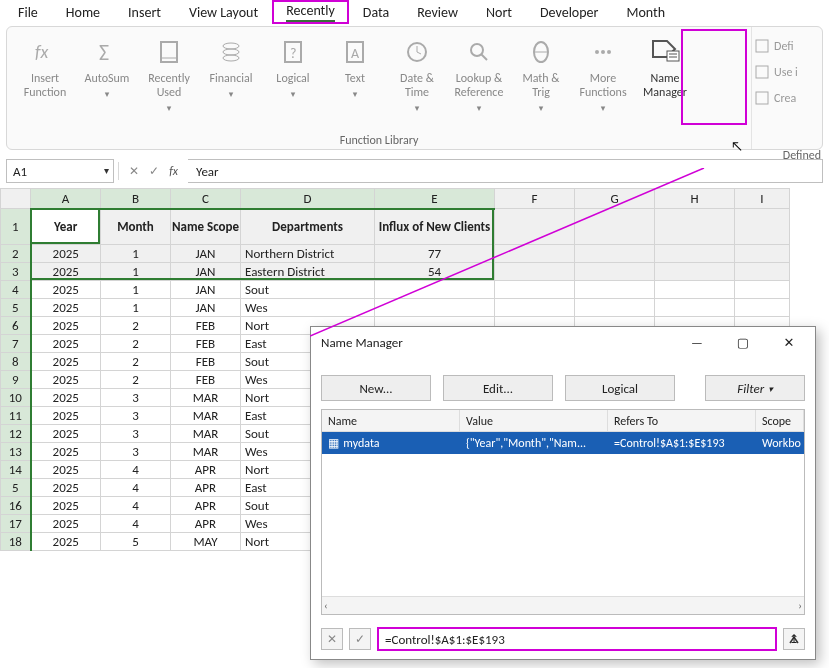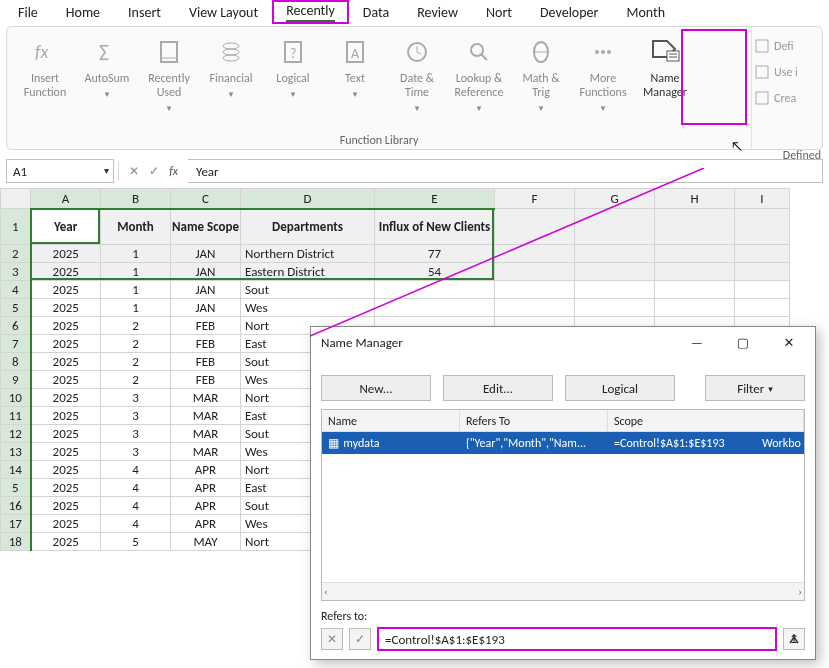--- a/index.html
+++ b/index.html
@@ -143,21 +143,21 @@
     height:30px; padding:0 4px 0 10px; font-size:13px;
   }
   .dlg-ctrl { display:flex; gap:2px;}
   .dlg-ctrl-btn { width:44px; height:26px; display:flex; align-items:center; justify-content:center; font-size:13px;}
   .dlg-body { padding: 6px 10px 8px 10px; flex:1; display:flex; flex-direction:column;}
   .dlg-btn-row { display:flex; gap:12px; margin-bottom:8px;}
   .dlg-btn {
     width:110px; height:26px; background:#eee; border:1px solid #bbb;
     display:flex; align-items:center; justify-content:center; font-size:13px;margin-top:12px;
   }
-  .dlg-btn.last { margin-left:auto; width:100px;}
+  .dlg-btn.last { margin-left:auto; width:100px;font-style:italic;}
   .nm-list {
     border:1px solid #bbb; flex:1; position:relative; overflow:hidden;
     display:flex; flex-direction:column;
     min-height:160px;
   }
   .nm-head, .nm-row { display:flex; font-size:12px; height:22px; align-items:center;}
   .nm-head { background:#f4f4f4; border-bottom:1px solid #ddd;}
   .nm-head > div { border-right:1px solid #ddd; padding:0 6px; height:100%; display:flex; align-items:center;}
   .nm-row { background:#1a5fb4; color:#fff;}
   .nm-row > div { padding:0 6px; overflow:hidden; white-space:nowrap;}
@@ -642,39 +642,39 @@
           <span>Logical</span>
         </div>
       <div class="dlg-btn last">
           <span>Filter</span>
           <span style="font-size:9px;margin-left:4px;">▾</span>
         </div>
     </div>
     <div class="nm-list">
       <div class="nm-head">
         <div class="nm-c1">Name</div>
+        <div class="nm-c2">Value</div>
         <div class="nm-c3">Refers To</div>
         <div class="nm-c4">Scope</div>
       </div>
       <div class="nm-row">
         <div class="nm-c1">
             <span>▦</span>
             <span>mydata</span>
           </div>
         <div class="nm-c2">{"Year","Month","Nam...</div>
         <div class="nm-c3">=Control!$A$1:$E$193</div>
         <div class="nm-c4">Workbo</div>
       </div>
       <div class="nm-scroll">
         <span>‹</span>
         <span>›</span>
       </div>
     </div>
     <div class="refers">
-      <div>Refers to:</div>
       <div class="refers-row">
         <div class="small-btn">✕</div>
         <div class="small-btn">✓</div>
         <div class="refers-input">
           <span>=Control!$A$1:$E$193</span>
         </div>
         <div class="collapse-btn">
           <svg width="12" height="12">
               <path d="M2 10 L6 4 L10 10" fill="none" stroke="#333" stroke-width="1.5"></path>
               <rect x="1" y="1" width="10" height="10" fill="none" stroke="#333" stroke-width="0"></rect>

